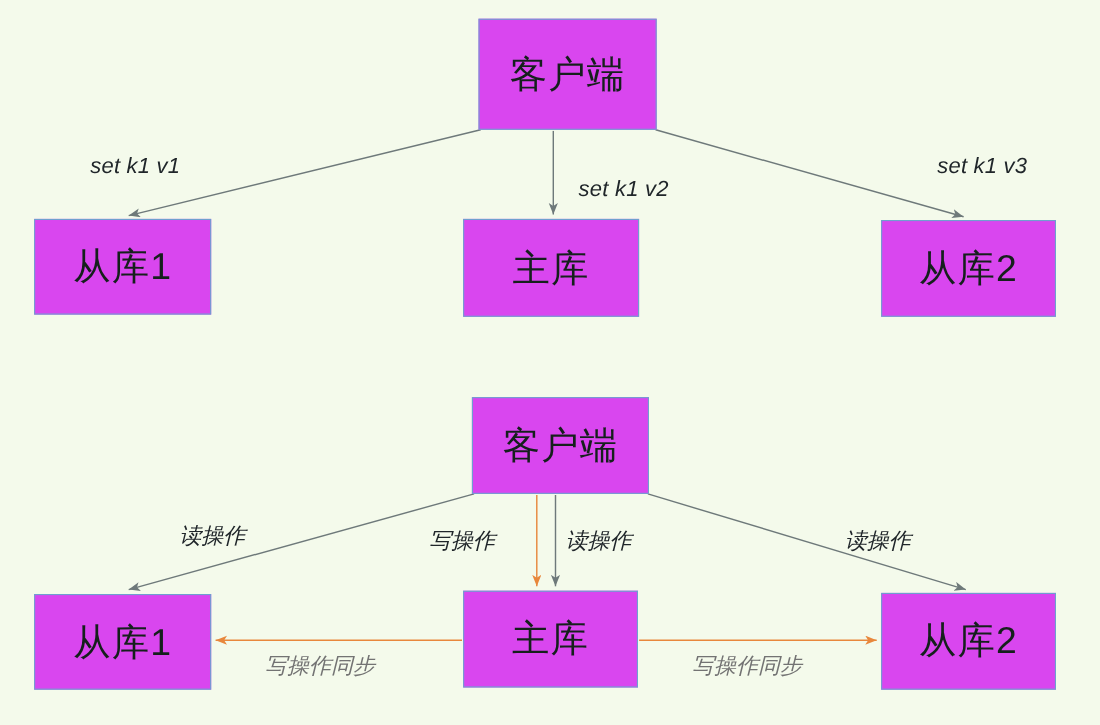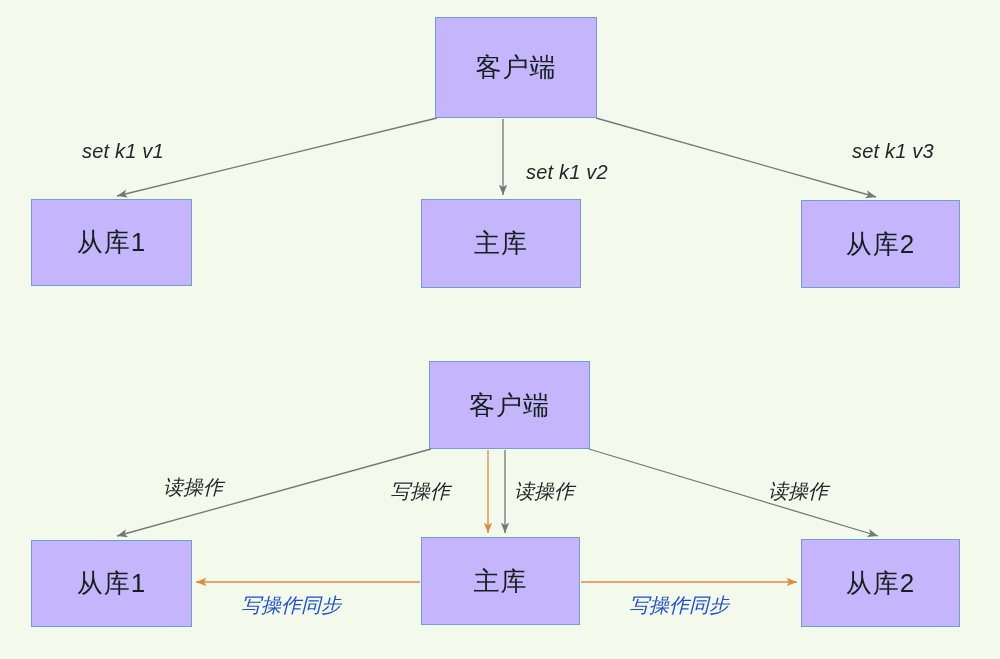--- a/index.html
+++ b/index.html
@@ -6,40 +6,40 @@
   body{
     width:1000px;height:659px;
     background:#f4faeb;
     font-family:"Liberation Sans","DejaVu Sans",sans-serif;
     overflow:hidden;
     position:relative;
   }
   #canvas{position:absolute;left:0;top:0;width:1000px;height:659px;}
   .node{
     position:absolute;
-    background:#c4b5fd;
+    background:#d946ef;
     border:1.5px solid #6f9fd0;
     box-sizing:border-box;
     display:flex;align-items:center;justify-content:center;
     color:#15201c;
-    font-size:26px;
+    font-size:34px;
     letter-spacing:1px;
     z-index:3;
   }
   .edge-label{
     position:absolute;
     z-index:4;
     white-space:nowrap;
     color:#20262a;
     font-size:20px;
     background:transparent;
     font-style:italic;
   }
   .edge-label.latin{font-size:20px;letter-spacing:.2px;}
-  .edge-label.orange{color:#1d4ed8;font-size:20px;text-align:center;}
+  .edge-label.orange{color:#737373;font-size:20px;text-align:center;}
   svg{position:absolute;left:0;top:0;z-index:1;pointer-events:none;}
 </style>
 </head>
 <body>
 
 <div id="canvas">
 
   <svg id="edges-svg" width="1000" height="659">
     <defs>
       <marker id="arrow-gray" markerWidth="10" markerHeight="10" refX="8" refY="3.2" orient="auto" markerUnits="strokeWidth">

